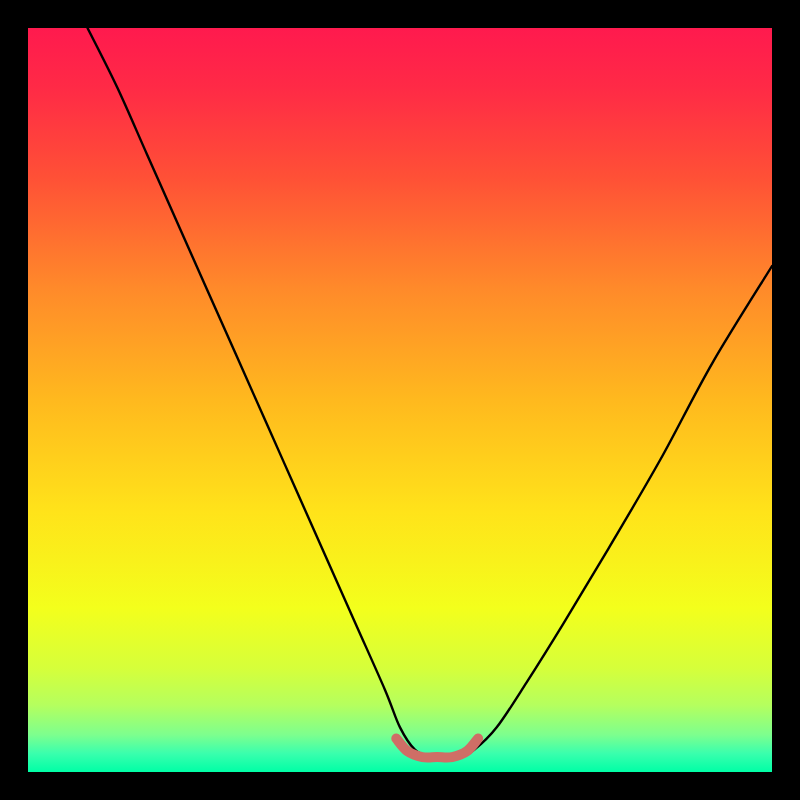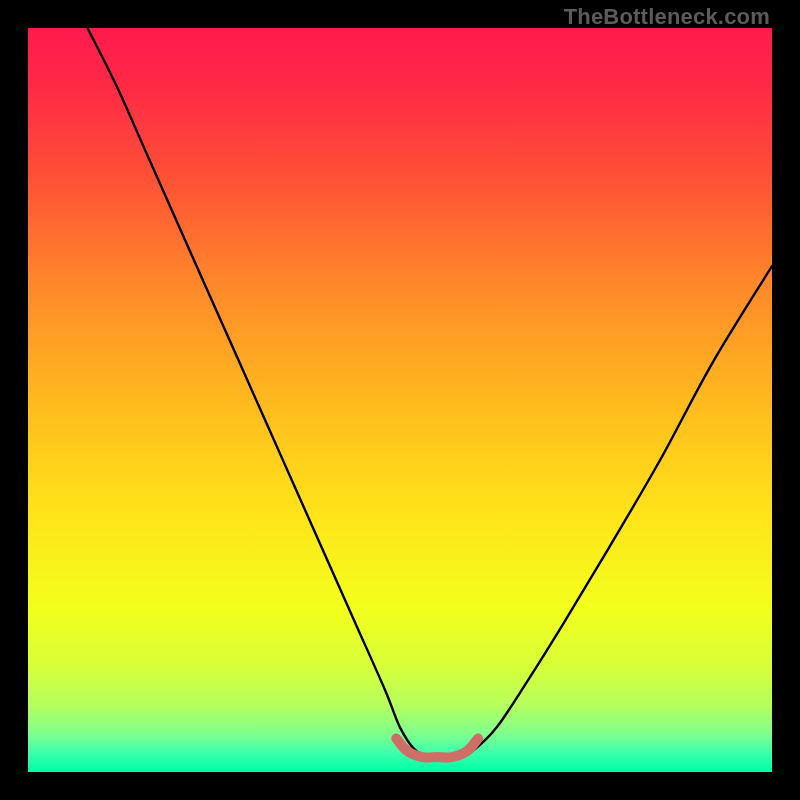--- a/index.html
+++ b/index.html
@@ -66,14 +66,13 @@
       </defs>
       <rect x="0" y="0" width="744" height="744" fill="url(#bg-grad)"></rect>
     </svg>
 
     <svg class="curve-layer" viewBox="0 0 744 744" preserveAspectRatio="none">
       <path id="main-curve" d="M 59.52,0 C 64.48,9.919999999999996 79.36,38.43999999999998 89.28,59.51999999999998 C 99.2,80.59999999999998 109.12,104.16000000000001 119.04,126.48000000000002 C 128.96,148.80000000000004 138.88000000000002,171.12000000000006 148.8,193.44000000000005 C 158.72,215.76000000000005 168.64,238.07999999999998 178.56,260.4 C 188.48000000000002,282.71999999999997 198.40000000000003,305.03999999999996 208.32000000000002,327.35999999999996 C 218.24,349.67999999999995 228.16000000000003,372 238.08,394.32 C 248,416.64 257.91999999999996,438.96 267.84,461.28 C 277.76,483.59999999999997 287.68,505.92 297.6,528.24 C 307.52000000000004,550.5600000000001 317.44,572.8800000000001 327.36,595.2 C 337.28000000000003,617.52 349.68,644.8 357.12,662.16 C 364.56,679.52 367.04,689.44 372,699.36 C 376.96,709.28 381.91999999999996,716.7199999999999 386.88,721.68 C 391.84000000000003,726.64 396.80000000000007,727.88 401.76000000000005,729.12 C 406.72,730.36 411.68000000000006,729.12 416.64000000000004,729.12 C 421.6,729.12 426.56,730.36 431.52,729.12 C 436.47999999999996,727.88 440.2,726.64 446.4,721.68 C 452.59999999999997,716.7199999999999 460.04,710.52 468.72,699.36 C 477.40000000000003,688.2 487.32000000000005,672.08 498.48,654.72 C 509.64,637.36 522.04,617.5200000000001 535.68,595.2 C 549.3199999999999,572.88 564.2,548.0799999999999 580.32,520.8 C 596.44,493.52 615.04,462.52000000000004 632.4,431.52000000000004 C 649.76,400.52000000000004 665.88,367.03999999999996 684.48,334.79999999999995 C 703.08,302.55999999999995 734.08,254.2 744,238.07999999999998" fill="none" stroke="#000000" stroke-width="2.4" stroke-linecap="round" stroke-linejoin="round"></path>
       <path id="accent-curve" d="M 368.28,710.52 C 370.14,712.6279999999999 375.1,720.068 379.44,723.168 C 383.78,726.268 389.36,728.128 394.32,729.12 C 399.28,730.112 404.24000000000007,729.12 409.20000000000005,729.12 C 414.16,729.12 419.12,730.112 424.08,729.12 C 429.03999999999996,728.128 434.62,726.268 438.96,723.168 C 443.29999999999995,720.068 448.26,712.6279999999999 450.12,710.52" fill="none" stroke="#cf6e66" stroke-width="10" stroke-linecap="round" stroke-linejoin="round"></path>
     </svg>
   </div>
 
-  <div class="watermark">TheBottleneck.com</div>
 </div>
 
 </body></html>

